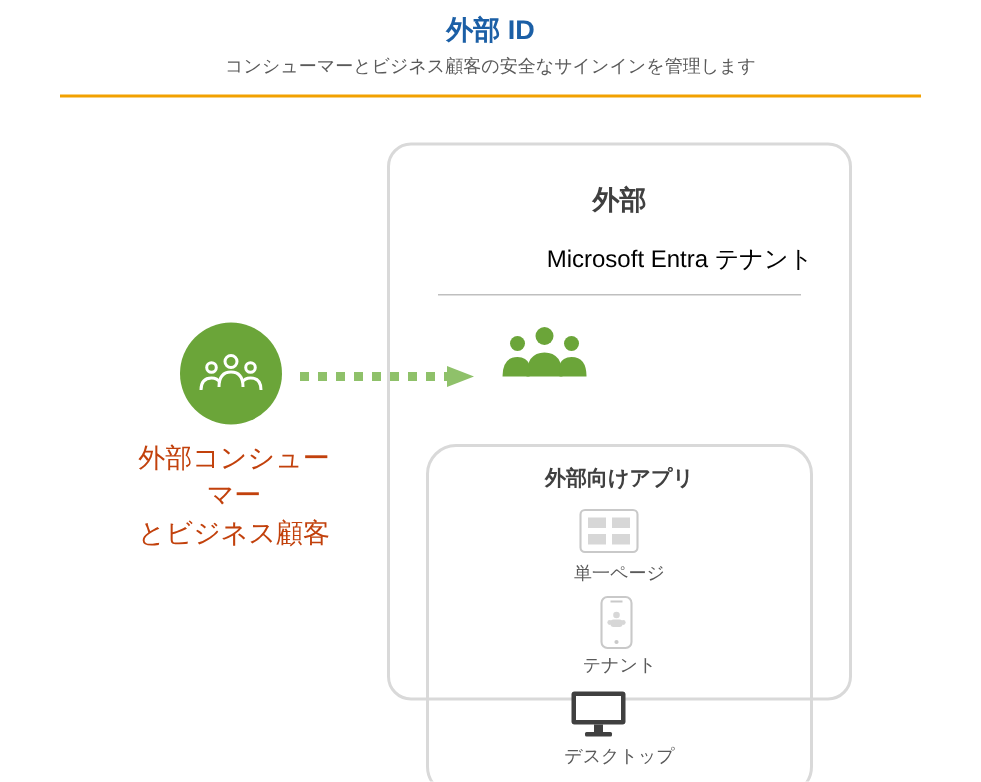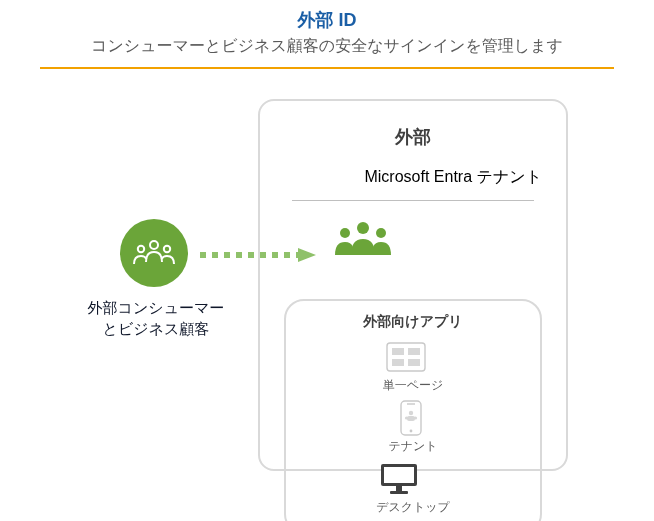--- a/index.html
+++ b/index.html
@@ -16,21 +16,21 @@
     padding-top: 8px;
   }
   .title {
     color: #1b5fa6;
     font-weight: 700;
     font-size: 18px;
     margin-bottom: 4px;
   }
   .subtitle {
     color: #5a5a5a;
-    font-size: 16px;
+    font-size: 12px;
     margin-bottom: 10px;
   }
   .orange-rule {
     height: 2px;
     background: #f2a100;
     margin: 0 40px 0 40px;
   }
 
   .content {
     position: relative;
@@ -50,22 +50,22 @@
     display: flex;
     align-items: center;
     justify-content: center;
   }
   .left-label {
     position: absolute;
     left: 86px;
     top: 228px;
     width: 140px;
     text-align: center;
-    font-size: 15px;
-    color: #0f172a;
+    font-size: 18px;
+    color: #c2410c;
     line-height: 1.4;
   }
 
   
   .arrow {
     position: absolute;
     left: 198px;
     top: 178px;
     width: 120px;
     height: 16px;

